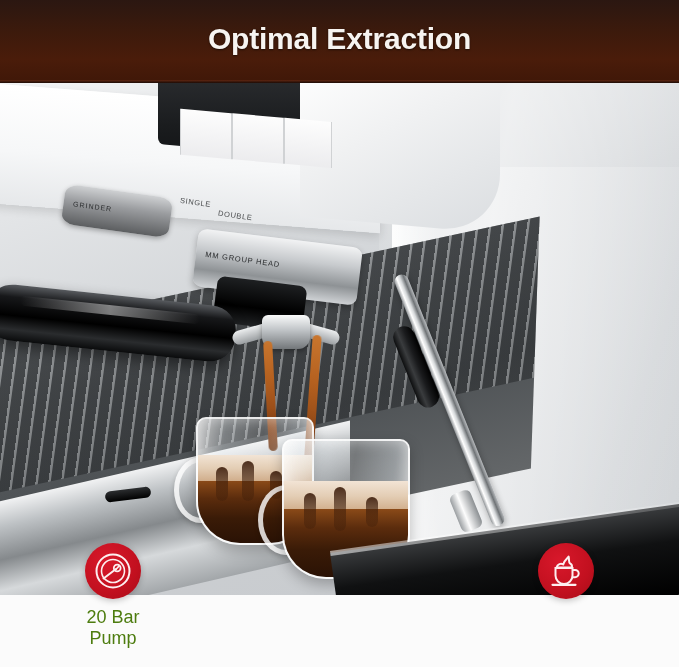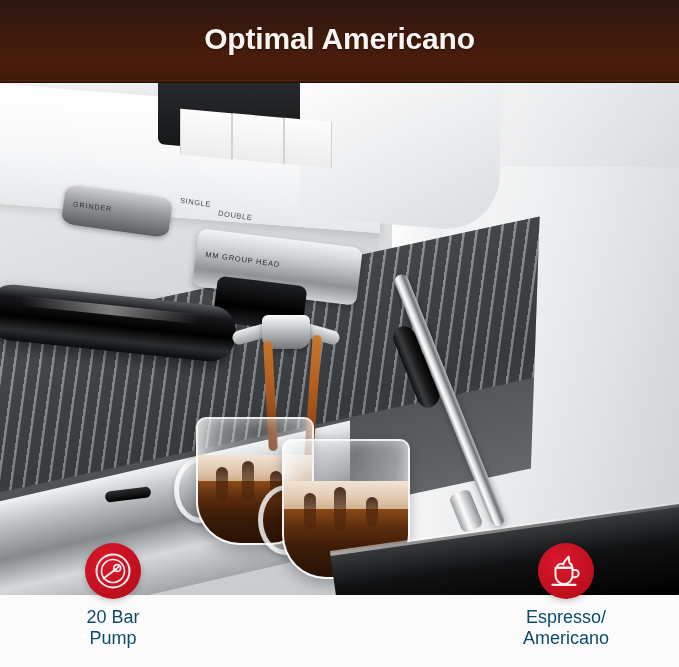--- a/index.html
+++ b/index.html
@@ -306,32 +306,32 @@
     width:56px;height:56px;margin:0 auto;
     border-radius:50%;
     background:radial-gradient(circle at 38% 32%,#d8182b 0%,#c2101f 60%,#a60d18 100%);
     box-shadow:0 2px 6px rgba(0,0,0,.22);
     display:flex;align-items:center;justify-content:center;
   }
   .feat-label{
     margin-top:8px;
     font-size:18px;
     line-height:21px;
-    color:#0c4a6e;
+    color:#4d7c0f;
     font-weight:normal;
     white-space:pre-line;
   }
 </style>
 </head>
 <body>
 
 <div class="shot">
 
   <div class="banner">
-    <div class="banner-title">Optimal Americano</div>
+    <div class="banner-title">Optimal Extraction</div>
   </div>
 
   <div class="photo">
 
     <div class="right-panel"></div>
     <div class="panel-edge"></div>
     <div class="wall-sheen"></div>
 
     <div class="tray">
       <div class="tray-slots"></div>
@@ -417,17 +417,15 @@
 
   <div class="feat f3">
     <div class="feat-icon">
       <svg width="40" height="40" viewBox="0 0 40 40" aria-hidden="true">
         <path d="M9.5 17 h17 v7.5 a8.5 8.5 0 0 1 -8.5 8.5 a8.5 8.5 0 0 1 -8.5 -8.5 z" fill="none" stroke="#fdeef0" stroke-width="2"></path>
         <path d="M26.5 19 h2.6 a3.6 3.6 0 0 1 0 7.2 h-2.6" fill="none" stroke="#fdeef0" stroke-width="2"></path>
         <line x1="6.5" y1="33.8" x2="29.5" y2="33.8" stroke="#fdeef0" stroke-width="2.2" stroke-linecap="round"></line>
         <path d="M10.5 16.6 C11.5 12.8 15 12.2 17.2 13.4 C18.2 9.2 21.6 7.4 22.6 5.6 C23.4 8.6 22.4 11.2 24 12.4 C26 13.6 26.2 15.4 25.8 16.6 Z" fill="none" stroke="#fdeef0" stroke-width="2" stroke-linejoin="round"></path>
       </svg>
     </div>
-    <div class="feat-label">Espresso/
-Americano</div>
   </div>
 
 </div>
 
 </body></html>

